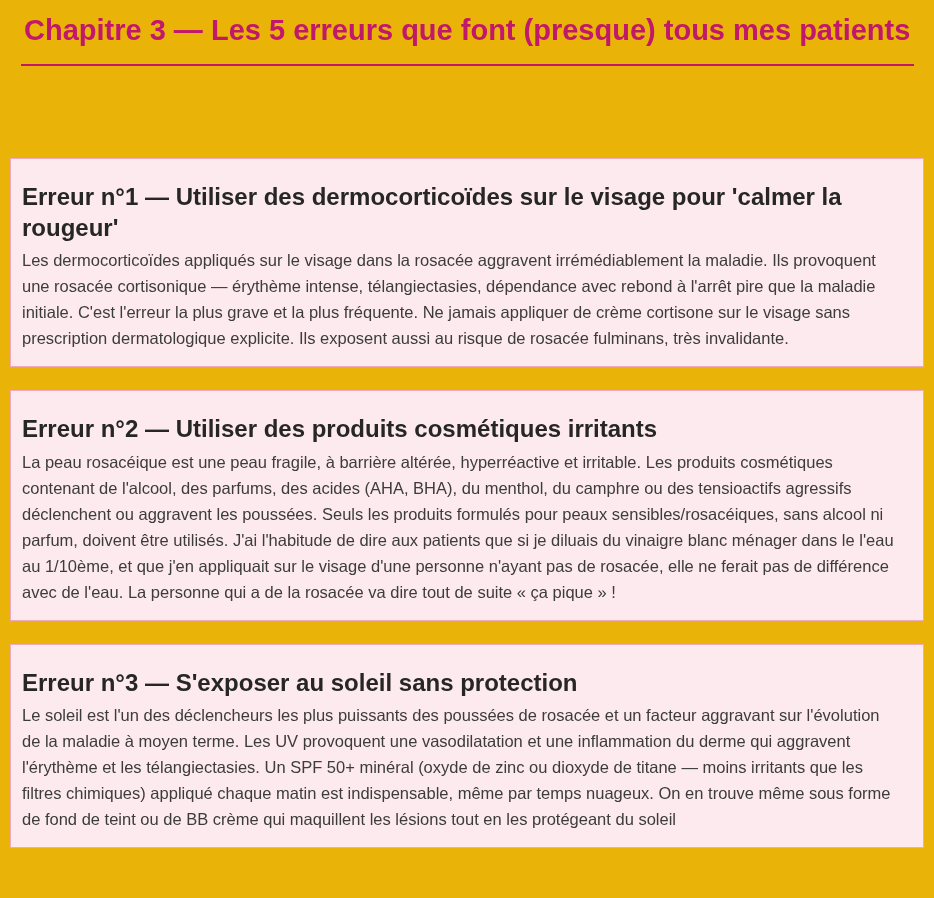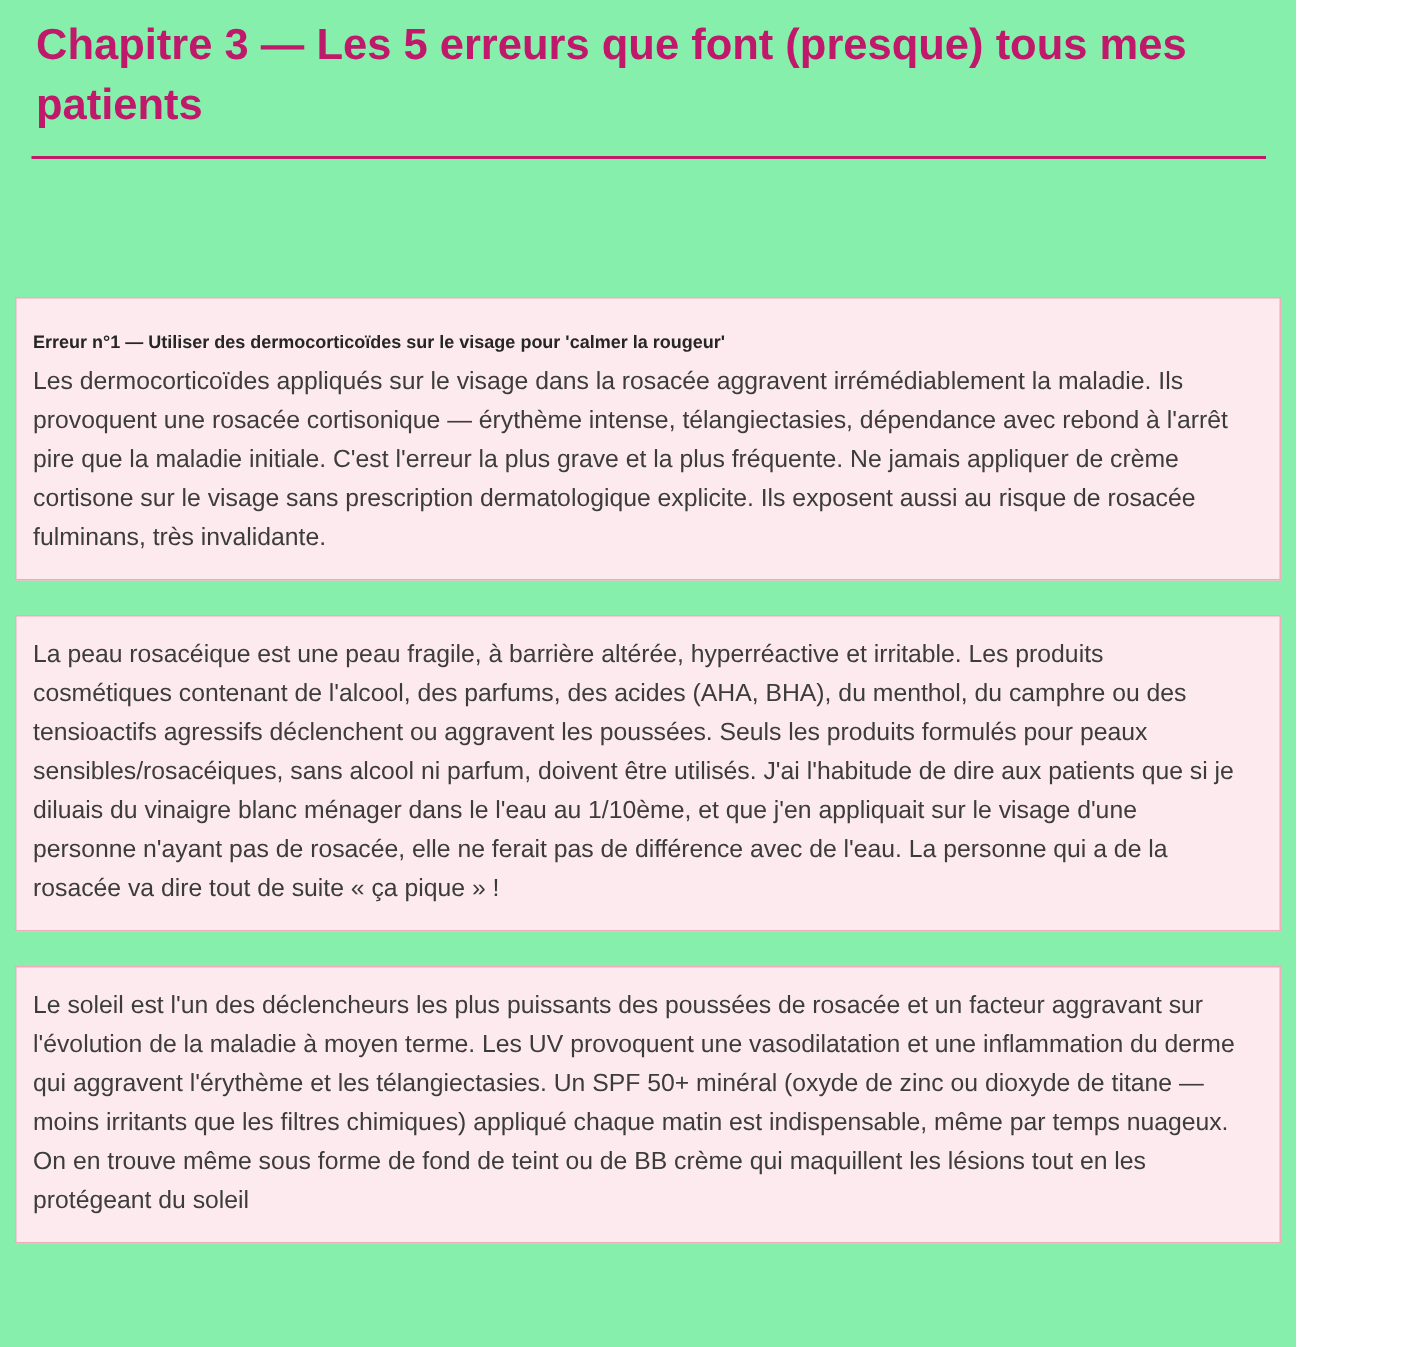--- a/index.html
+++ b/index.html
@@ -2,24 +2,24 @@
 <html><head>
 <meta charset="utf-8">
 <style>
   html, body {
     margin: 0;
     padding: 0;
     background: #ffffff;
     font-family: "Liberation Sans", sans-serif;
   }
   .page {
-    width: 864px;
+    width: 934px;
     min-height: 898px;
     box-sizing: border-box;
-    background: #86efac;
+    background: #eab308;
     padding: 2px 10px 6px 10px;
   }
   h1.page-title {
     color: #c0186b;
     font-size: 29px;
     font-weight: bold;
     line-height: 1.38;
     margin: 8px 12px 14px 14px;
   }
   .title-divider {
@@ -31,21 +31,21 @@
     margin-top: 92px;
   }
   .error-card {
     background: #fdeaee;
     border: 1px solid #f0aabc;
     box-sizing: border-box;
     padding: 8px 11px 15px 11px;
     margin: 0 0 23px 0;
   }
   .error-card h2 {
-    font-size: 12px;
+    font-size: 24px;
     font-weight: bold;
     color: #262626;
     margin: 14px 0 4px 0;
     line-height: 1.3;
   }
   .error-card p {
     font-size: 16.5px;
     color: #3c3c3c;
     line-height: 26px;
     margin: 4px 12px 0 0;
@@ -61,22 +61,24 @@
   <hr class="title-divider">
 
   <div class="cards">
 
     <section class="error-card">
       <h2>Erreur n°1 — Utiliser des dermocorticoïdes sur le visage pour 'calmer la rougeur'</h2>
       <p>Les dermocorticoïdes appliqués sur le visage dans la rosacée aggravent irrémédiablement la maladie. Ils provoquent une rosacée cortisonique — érythème intense, télangiectasies, dépendance avec rebond à l'arrêt pire que la maladie initiale. C'est l'erreur la plus grave et la plus fréquente. Ne jamais appliquer de crème cortisone sur le visage sans prescription dermatologique explicite. Ils exposent aussi au risque de rosacée fulminans, très invalidante.</p>
     </section>
 
     <section class="error-card">
+      <h2>Erreur n°2 — Utiliser des produits cosmétiques irritants</h2>
       <p>La peau rosacéique est une peau fragile, à barrière altérée, hyperréactive et irritable. Les produits cosmétiques contenant de l'alcool, des parfums, des acides (AHA, BHA), du menthol, du camphre ou des tensioactifs agressifs déclenchent ou aggravent les poussées. Seuls les produits formulés pour peaux sensibles/rosacéiques, sans alcool ni parfum, doivent être utilisés. J'ai l'habitude de dire aux patients que si je diluais du vinaigre blanc ménager dans le l'eau au 1/10ème, et que j'en appliquait sur le visage d'une personne n'ayant pas de rosacée, elle ne ferait pas de différence avec de l'eau. La personne qui a de la rosacée va dire tout de suite « ça pique » !</p>
     </section>
 
     <section class="error-card">
+      <h2>Erreur n°3 — S'exposer au soleil sans protection</h2>
       <p>Le soleil est l'un des déclencheurs les plus puissants des poussées de rosacée et un facteur aggravant sur l'évolution de la maladie à moyen terme. Les UV provoquent une vasodilatation et une inflammation du derme qui aggravent l'érythème et les télangiectasies. Un SPF 50+ minéral (oxyde de zinc ou dioxyde de titane — moins irritants que les filtres chimiques) appliqué chaque matin est indispensable, même par temps nuageux. On en trouve même sous forme de fond de teint ou de BB crème qui maquillent les lésions tout en les protégeant du soleil</p>
     </section>
 
   </div>
 
 </div>
 
 </body></html>

